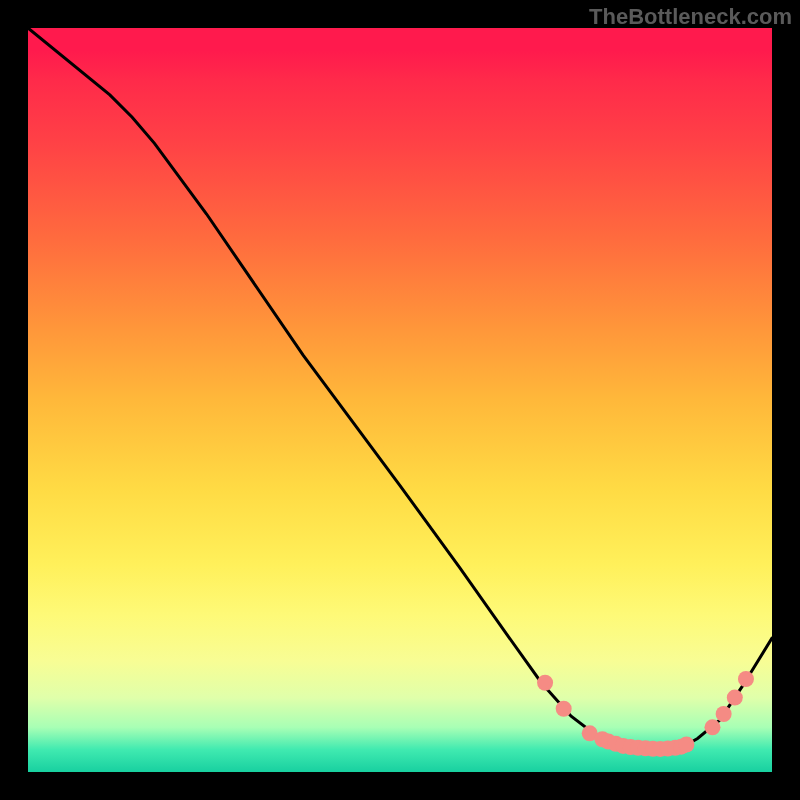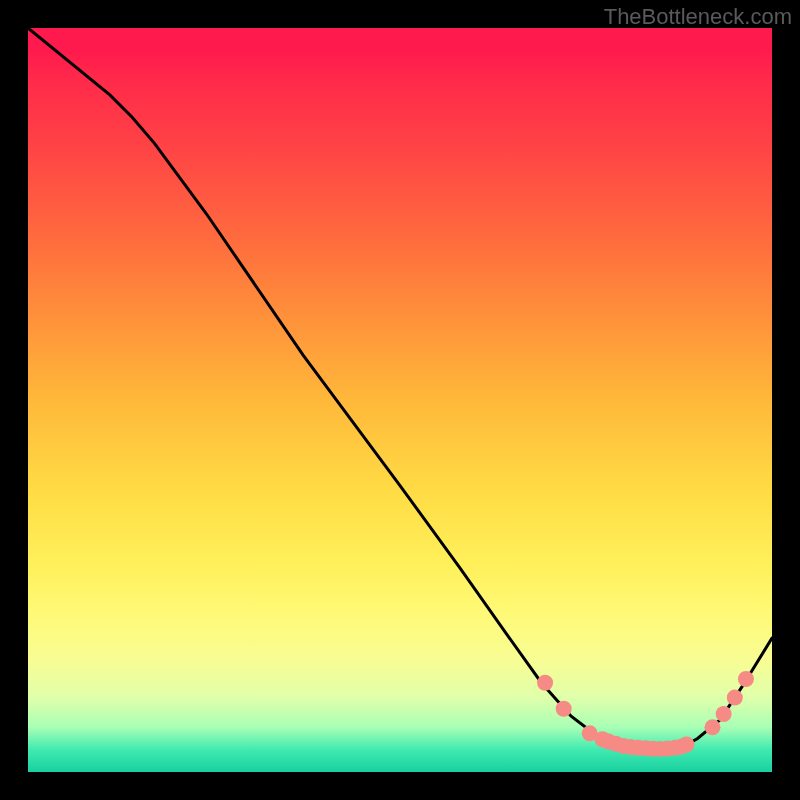--- a/index.html
+++ b/index.html
@@ -10,21 +10,21 @@
     position: relative;
     overflow: hidden;
     font-family: Arial, Helvetica, sans-serif;
   }
   .attribution {
     position: absolute;
     top: 4px;
     right: 8px;
     color: #5a5a5a;
     font-size: 22px;
-    font-weight: 400;
+    font-weight: 700;
     z-index: 10;
   }
   .plot-area {
     position: absolute;
     left: 28px;
     top: 28px;
     width: 744px;
     height: 744px;
     overflow: hidden;
   }

